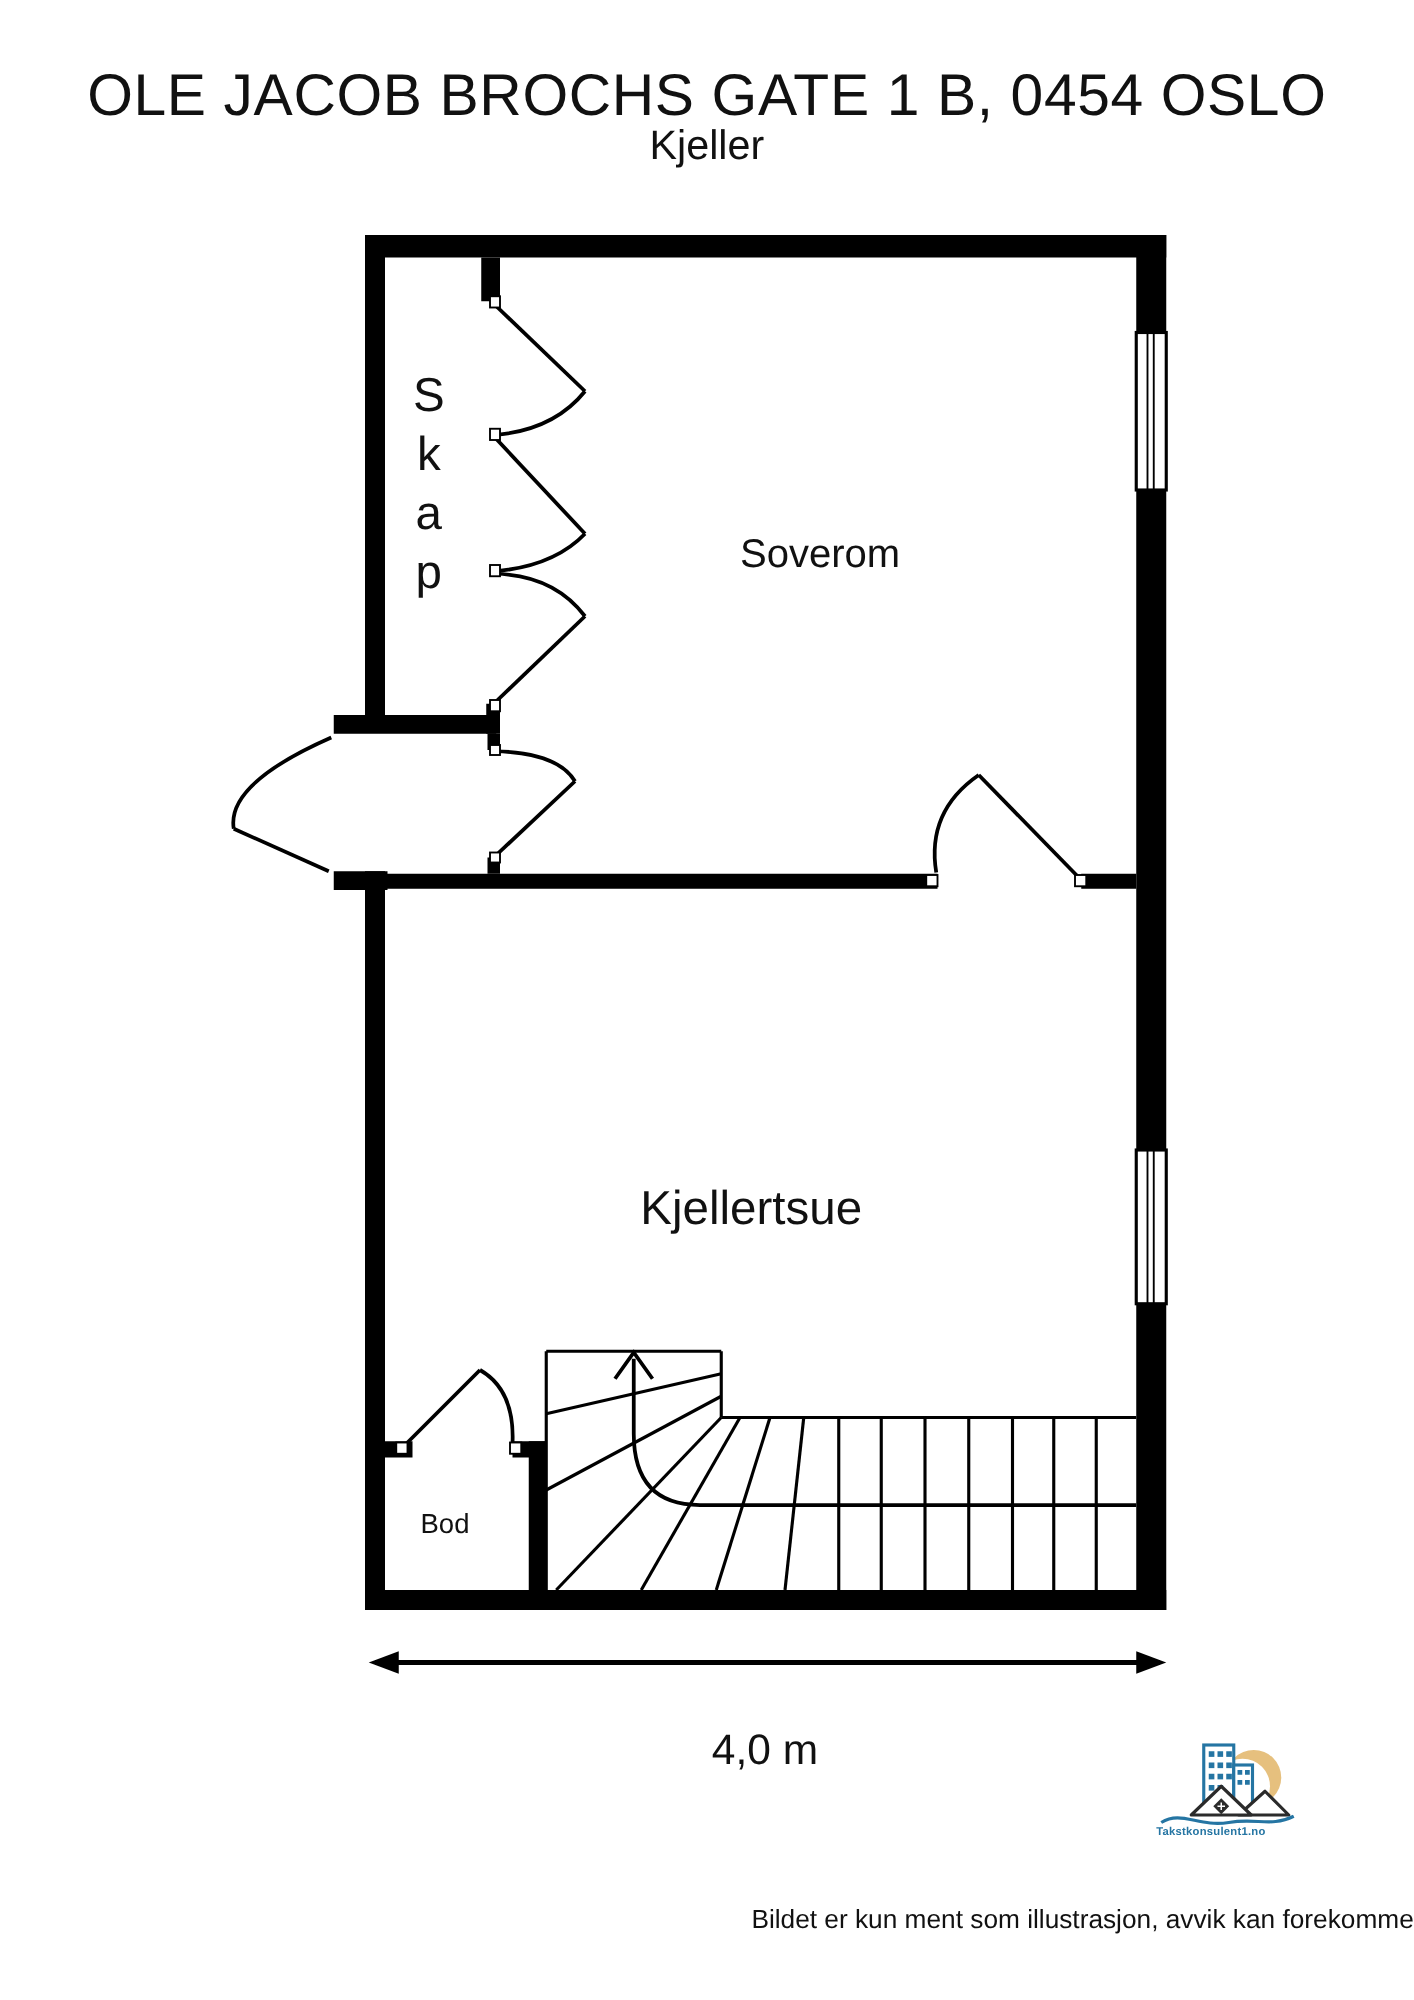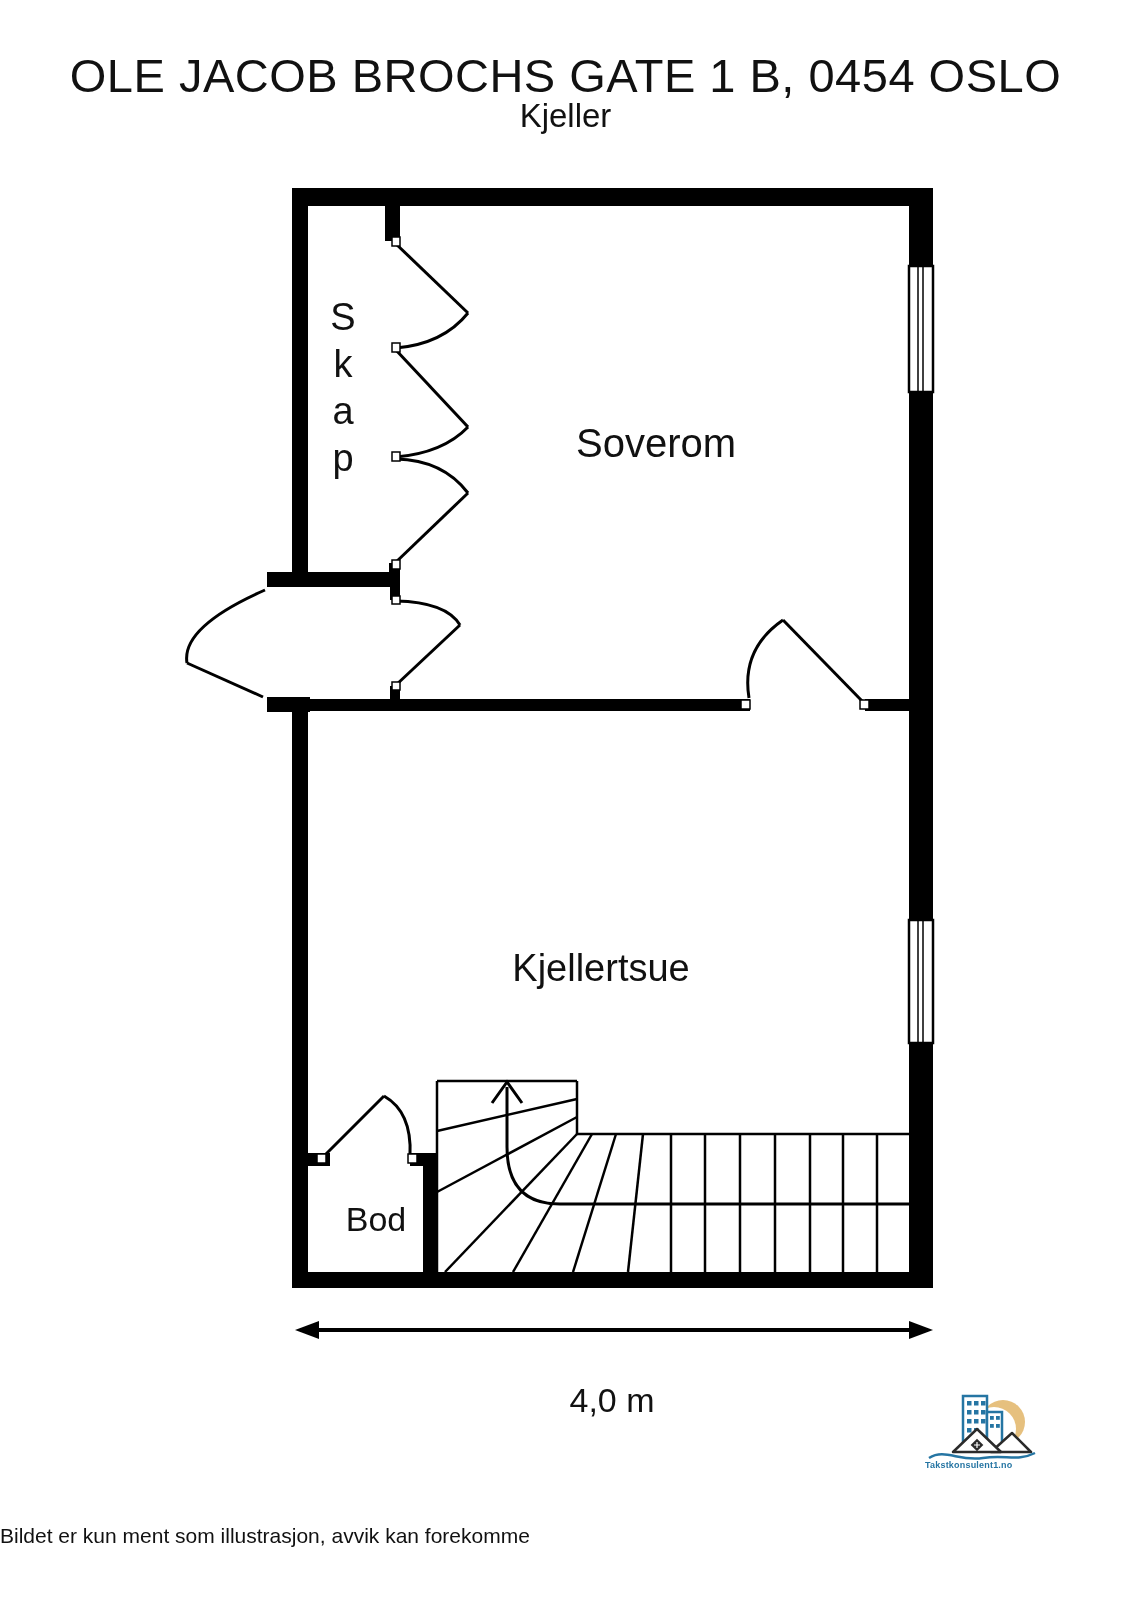--- a/index.html
+++ b/index.html
@@ -3,29 +3,29 @@
 <meta charset="utf-8">
 <style>
   html,body{margin:0;padding:0;background:#fff;}
   .page{position:relative;width:1131px;height:1600px;background:#ffffff;
         font-family:"Liberation Sans",sans-serif;color:#111;overflow:hidden;}
   .abs{position:absolute;}
   .title{left:0;right:0;top:48px;text-align:center;font-size:47px;letter-spacing:.5px;
          font-weight:400;color:#111;white-space:nowrap;}
   .subtitle{left:0;right:0;top:97px;text-align:center;font-size:33px;font-weight:400;color:#111;}
   .plan-svg{left:0;top:0;}
-  .room-label{font-size:40px;color:#111;white-space:nowrap;transform:translate(-50%,-50%);}
+  .room-label{font-size:32px;color:#111;white-space:nowrap;transform:translate(-50%,-50%);}
   .label-soverom{left:656px;top:443px;}
   .label-living{left:601px;top:968px;font-size:38px;text-align:center;}
-  .label-bod{left:376px;top:1219px;font-size:34px;}
+  .label-bod{left:356px;top:1219px;font-size:22px;}
   .label-skap{left:343px;top:296px;transform:translateX(-50%);
               writing-mode:vertical-rl;text-orientation:upright;
               font-size:38px;letter-spacing:5px;line-height:1;}
   .dim-label{left:612px;top:1350px;transform:translateX(-50%);font-size:34px;margin-top:31px;}
-  .disclaimer{left:0;right:0;top:1524px;text-align:left;font-size:21px;color:#111;}
+  .disclaimer{left:0;right:0;top:1524px;text-align:right;font-size:21px;color:#111;}
   .logo{left:925px;top:1386px;width:120px;}
   .logo-text{width:120px;font-size:9px;font-weight:bold;
              color:#2575a3;margin-top:-2px;letter-spacing:.2px;}
 </style>
 </head>
 <body>
 
 <div class="page">
 
   <div class="abs title">OLE JACOB BROCHS GATE 1 B, 0454 OSLO</div>

